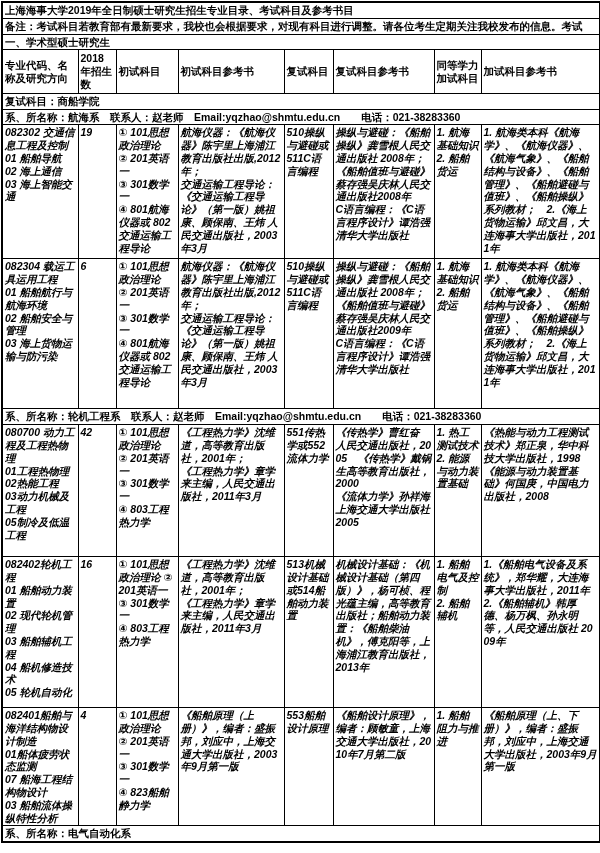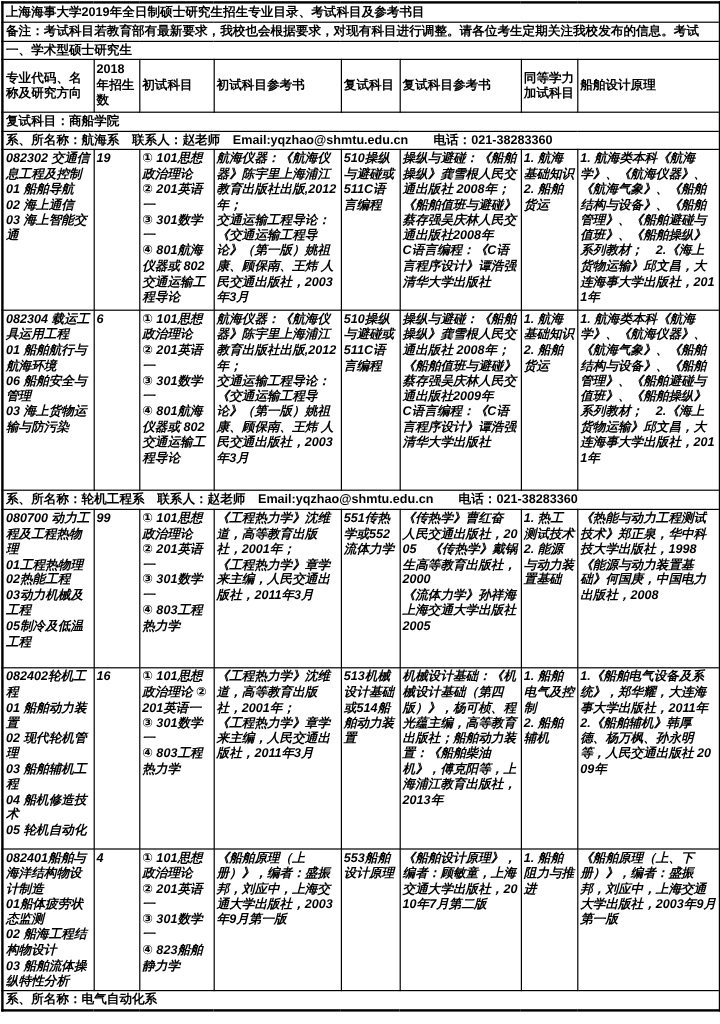--- a/index.html
+++ b/index.html
@@ -60,21 +60,21 @@
     </tr>
 
     <tr class="head" style="height:32px">
       <th>专业代码、名称及研究方向</th>
       <th>2018年招生数</th>
       <th>初试科目</th>
       <th>初试科目参考书</th>
       <th>复试科目</th>
       <th>复试科目参考书</th>
       <th>同等学力加试科目</th>
-      <th>船舶设计原理</th>
+      <th>加试科目参考书</th>
     </tr>
 
     <tr>
       <td class="bar-cell" colspan="8">复试科目：商船学院</td>
     </tr>
 
     <tr>
       <td class="bar-cell" colspan="8">系、所名称：航海系　联系人：赵老师　Email:yqzhao@shmtu.edu.cn　　电话：021-38283360</td>
     </tr>
 
@@ -92,21 +92,21 @@
       <td>510操纵与避碰或511C语言编程</td>
       <td>操纵与避碰：《船舶操纵》龚雪根人民交通出版社 2008年；《船舶值班与避碰》蔡存强吴庆林人民交通出版社2008年
 C语言编程：《C语言程序设计》谭浩强清华大学出版社</td>
       <td>1. 航海基础知识
 2. 船舶货运</td>
       <td>1. 航海类本科《航海学》、《航海仪器》、《航海气象》、《船舶结构与设备》、《船舶管理》、《船舶避碰与值班》、《船舶操纵》系列教材；　2.《海上货物运输》邱文昌，大连海事大学出版社，2011年</td>
     </tr>
 
     <tr class="data" style="height:150px">
       <td><span>082304 载运工具运用工程</span><span style="display:block">01 船舶航行与航海环境
-06 船舶安全与管理
+02 船舶安全与管理
 03 海上货物运输与防污染</span></td>
       <td>6</td>
       <td>① 101思想政治理论
 ② 201英语一
 ③ 301数学一
 ④ 801航海仪器或 802交通运输工程导论</td>
       <td>航海仪器：《航海仪器》陈宇里上海浦江教育出版社出版,2012年；
 交通运输工程导论：《交通运输工程导论》（第一版）姚祖康、顾保南、王炜 人民交通出版社，2003年3月</td>
       <td>510操纵与避碰或511C语言编程</td>
       <td>操纵与避碰：《船舶操纵》龚雪根人民交通出版社 2008年；《船舶值班与避碰》蔡存强吴庆林人民交通出版社2009年
@@ -118,21 +118,21 @@
 
     <tr>
       <td class="bar-cell" colspan="8">系、所名称：轮机工程系　联系人：赵老师　Email:yqzhao@shmtu.edu.cn　　电话：021-38283360</td>
     </tr>
 
     <tr class="data" style="height:132px">
       <td><span>080700 动力工程及工程热物理</span><span style="display:block">01工程热物理
 02热能工程
 03动力机械及工程
 05制冷及低温工程</span></td>
-      <td>99</td>
+      <td>42</td>
       <td>① 101思想政治理论
 ② 201英语一
 ③ 301数学一
 ④ 803工程热力学</td>
       <td>《工程热力学》沈维道，高等教育出版社，2001年；
 《工程热力学》章学来主编，人民交通出版社，2011年3月</td>
       <td>551传热学或552流体力学</td>
       <td>《传热学》曹红奋 人民交通出版社，2005　《传热学》戴锅生高等教育出版社，2000
 《流体力学》孙祥海上海交通大学出版社 2005</td>
       <td>1. 热工测试技术
@@ -156,21 +156,21 @@
       <td>513机械设计基础或514船舶动力装置</td>
       <td>机械设计基础：《机械设计基础（第四版）》，杨可桢、程光蕴主编，高等教育出版社；船舶动力装置：《船舶柴油机》，傅克阳等，上海浦江教育出版社，2013年</td>
       <td>1. 船舶电气及控制
 2. 船舶辅机</td>
       <td>1.《船舶电气设备及系统》，郑华耀，大连海事大学出版社，2011年
 2.《船舶辅机》韩厚德、杨万枫、孙永明等，人民交通出版社 2009年</td>
     </tr>
 
     <tr class="data" style="height:103px">
       <td><span>082401船舶与海洋结构物设计制造</span><span style="display:block">01船体疲劳状态监测
-02 船海工程结构物设计
+07 船海工程结构物设计
 03 船舶流体操纵特性分析</span></td>
       <td>4</td>
       <td>① 101思想政治理论
 ② 201英语一
 ③ 301数学一
 ④ 823船舶静力学</td>
       <td>《船舶原理（上册）》，编者：盛振邦，刘应中，上海交通大学出版社，2003年9月第一版</td>
       <td>553船舶设计原理</td>
       <td>《船舶设计原理》，编者：顾敏童，上海交通大学出版社，2010年7月第二版</td>
       <td>1. 船舶阻力与推进</td>

